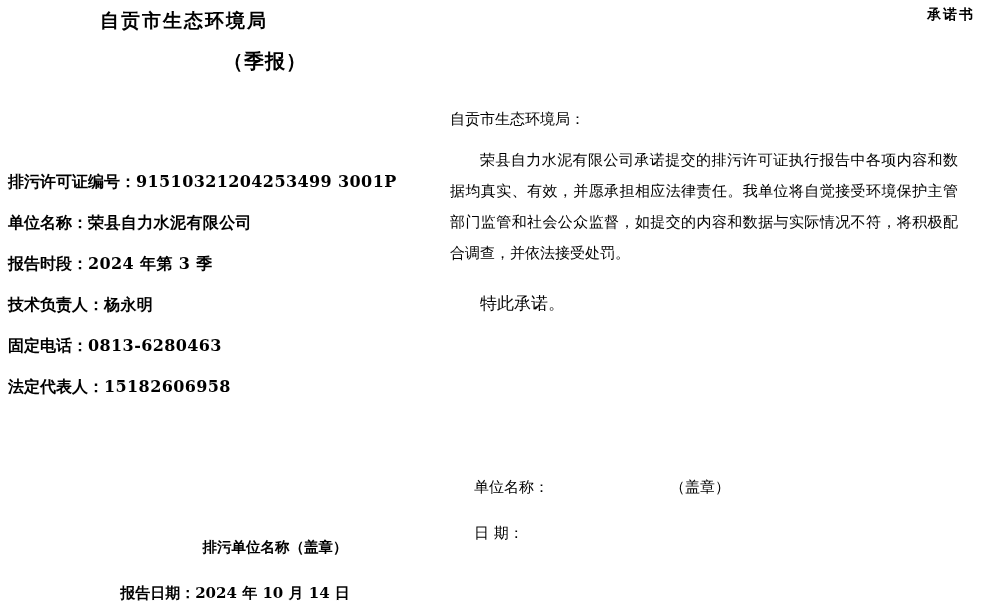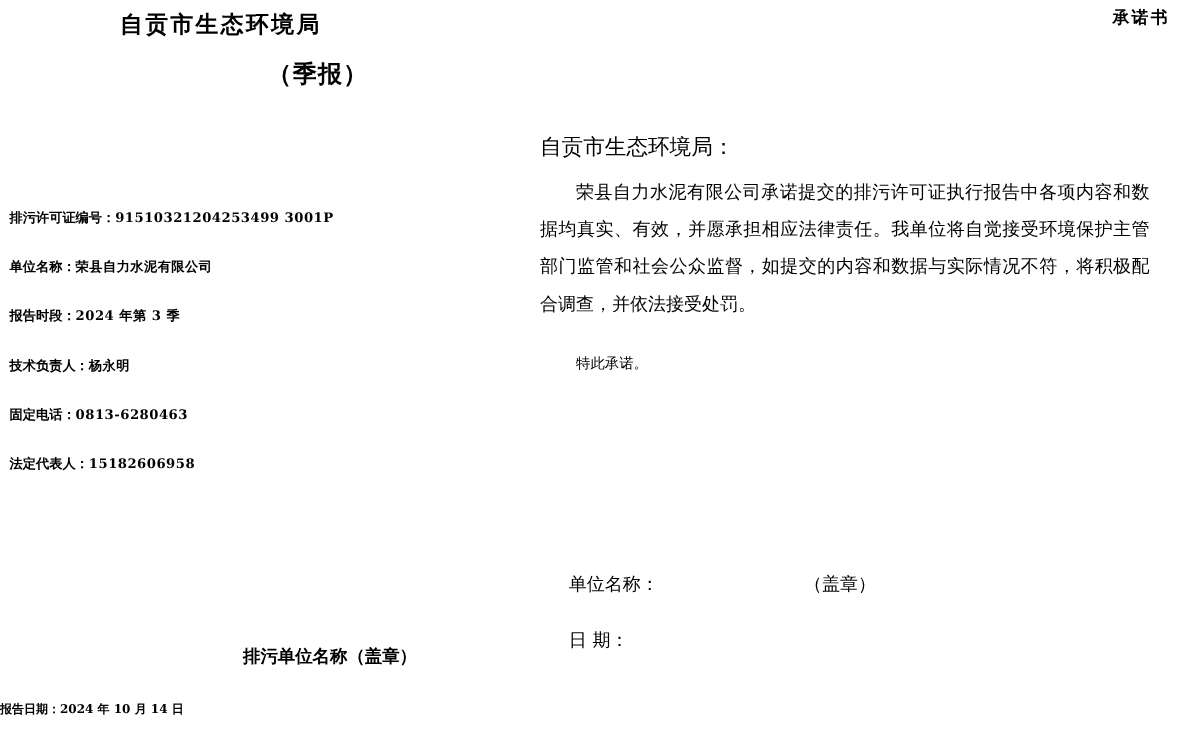--- a/index.html
+++ b/index.html
@@ -50,21 +50,21 @@
     letter-spacing: 1px;
     font-family: "DejaVu Serif", "Liberation Serif", serif;
   }
   .field-list {
     position: absolute;
     left: 8px;
     top: 172px;
     width: 440px;
   }
   .field-row {
-    font-size: 11px;
+    font-size: 16px;
     font-weight: bold;
     line-height: 20px;
     margin-bottom: 21px;
     white-space: nowrap;
     font-family: "DejaVu Serif", "Liberation Serif", serif;
   }
   .field-row .val {
     font-weight: bold;
     letter-spacing: 0.4px;
   }
@@ -77,21 +77,22 @@
     font-size: 14.5px;
     font-weight: bold;
     font-family: "DejaVu Serif", "Liberation Serif", serif;
     padding-left: 40px;
   }
   .date-line {
     position: absolute;
     left: 0;
     top: 584px;
     width: 470px;
-    font-size: 10px;
+    text-align: center;
+    font-size: 15px;
     font-weight: bold;
     font-family: "DejaVu Serif", "Liberation Serif", serif;
   }
   
   .right-col {
     position: absolute;
     left: 450px;
     top: 0;
     width: 550px;
     height: 615px;
@@ -104,41 +105,41 @@
     text-align: right;
     font-size: 14px;
     font-weight: bold;
     letter-spacing: 2px;
     font-family: "DejaVu Sans", "Liberation Sans", sans-serif;
   }
   .addressee {
     position: absolute;
     left: 0;
     top: 110px;
-    font-size: 18px;
+    font-size: 15px;
     font-family: "DejaVu Sans", "Liberation Sans", sans-serif;
     text-align: right;
   }
   .body-para {
     position: absolute;
     left: 0;
     top: 145px;
     width: 508px;
     font-size: 15px;
     line-height: 31px;
     text-indent: 30px;
     text-align: justify;
     font-family: "DejaVu Sans", "Liberation Sans", sans-serif;
   }
   .closing {
     position: absolute;
     left: 0;
     top: 288px;
     width: 508px;
-    font-size: 12px;
+    font-size: 17px;
     line-height: 31px;
     text-indent: 30px;
     font-family: "DejaVu Sans", "Liberation Sans", sans-serif;
   }
   .sign-block {
     position: absolute;
     left: 24px;
     top: 478px;
     width: 500px;
   }

